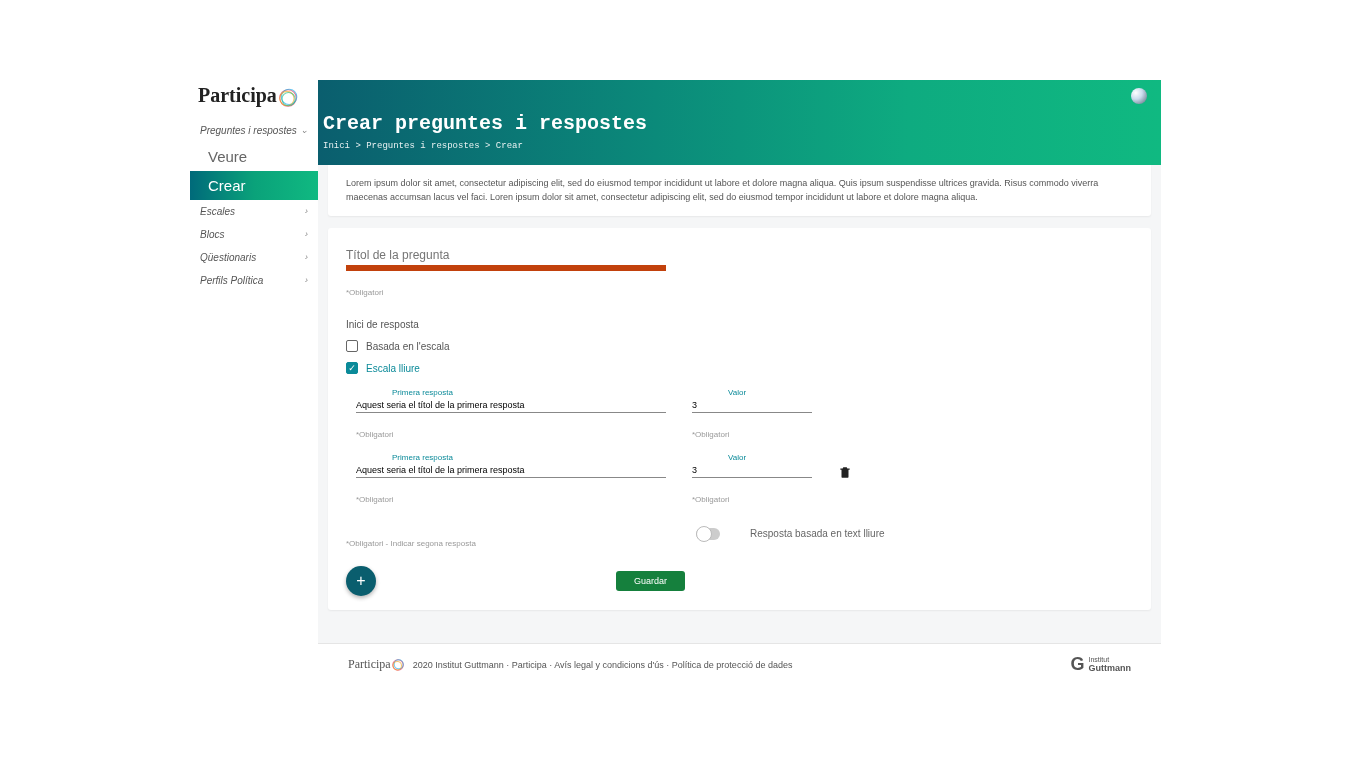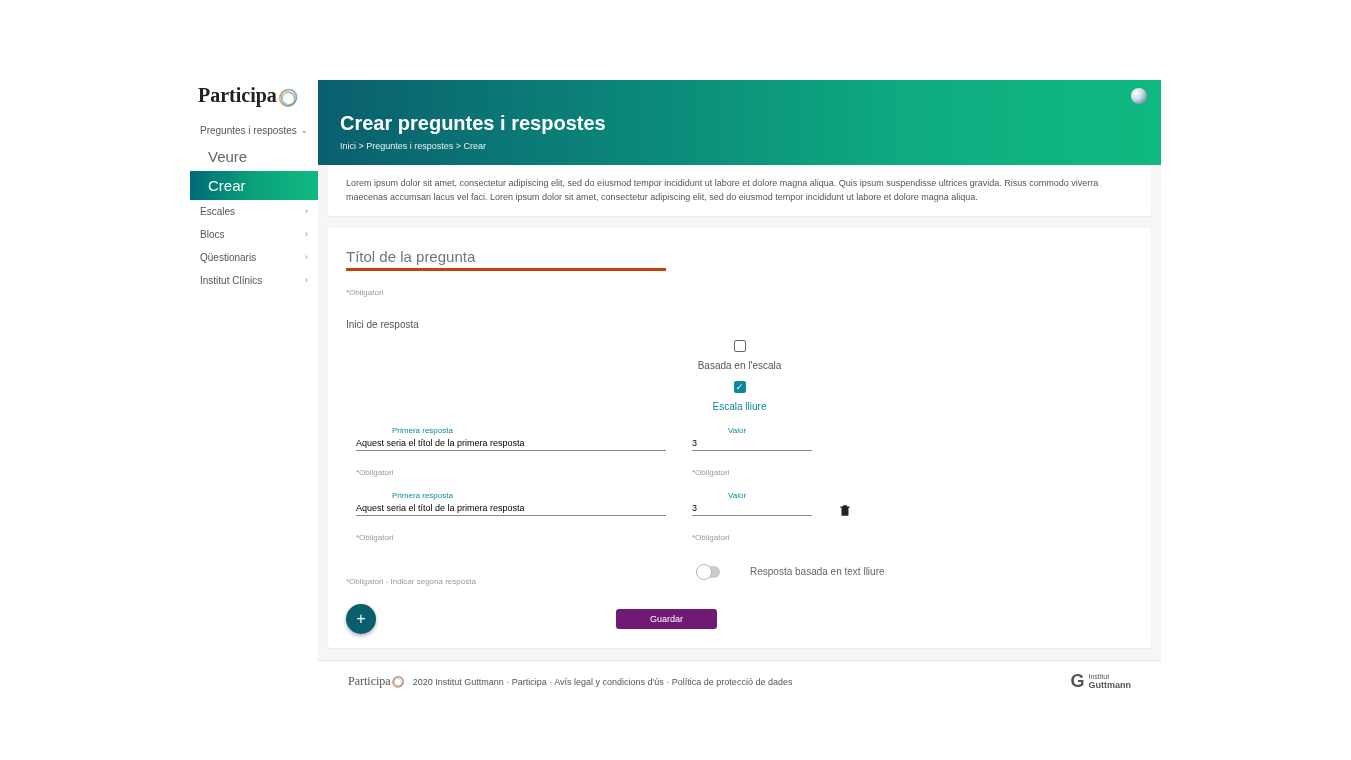--- a/index.html
+++ b/index.html
@@ -46,20 +46,21 @@
   .nav {
     font-size: 10px;
   }
   .nav-item {
     display: flex;
     justify-content: space-between;
     align-items: center;
     padding: 6px 10px;
     color: #555;
     cursor: pointer;
+    font-style: italic;
   }
   .nav-item .caret { font-size: 9px; color: #888; }
   .nav-item.expanded .caret { transform: rotate(0deg); }
   .nav-sub {
     padding: 6px 10px 6px 18px;
     font-size: 15px;
     color: #666;
     cursor: pointer;
   }
   .nav-sub.active {
@@ -69,22 +70,23 @@
   
   .main {
     flex: 1;
     background: #f5f6f7;
     display: flex;
     flex-direction: column;
   }
   .header {
     background: linear-gradient(90deg,#0a5e6e 0%, #0b8a7a 40%, #0eab80 70%, #10b981 100%);
     color: #fff;
-    padding: 32px 20px 14px 22px;
+    padding: 32px 20px 14px 5px;
     position: relative;
+    font-family: Liberation Mono, monospace;
   }
   .title {
     font-size: 20px;
     font-weight: 700;
     margin-bottom: 6px;
   }
   .breadcrumb {
     font-size: 9px;
     opacity: .9;
   }
@@ -109,22 +111,22 @@
     font-size: 9px;
     color: #555;
   }
   .card.first { margin-top: 0; border-radius: 0 0 3px 3px; padding: 12px 18px; line-height: 1.5; }
   .field {
     margin-bottom: 22px;
   }
   .mat-input {
     width: 320px;
     border: none;
-    border-bottom: 3px solid #c2410c;
-    font-size: 15px;
+    border-bottom: 6px solid #c2410c;
+    font-size: 12px;
     padding: 6px 0 3px 0;
     outline: none;
     color: #333;
   }
   .mat-helper {
     font-size: 8px;
     color: #999;
     margin-top: 17px;
   }
   .section-label {
@@ -132,21 +134,20 @@
     color: #555;
     margin-bottom: 10px;
   }
   .check-row {
     display: flex;
     align-items: center;
     gap: 8px;
     margin-bottom: 10px;
     font-size: 10px;
     cursor: pointer;
-    flex-direction: column;
   }
   .cbx {
     width: 12px; height: 12px;
     border: 1.5px solid #666;
     border-radius: 2px;
     display: inline-flex;
     align-items: center;
     justify-content: center;
   }
   .cbx.checked {
@@ -227,24 +228,24 @@
     background: #0a5e6e;
     color: #fff;
     display: flex;
     align-items: center;
     justify-content: center;
     font-size: 16px;
     cursor: pointer;
     box-shadow: 0 2px 4px rgba(0,0,0,.3);
   }
   .btn-primary {
-    background: #701a75;
+    background: #15803d;
     color: #fff;
     font-size: 9px;
-    padding: 5px 34px;
+    padding: 5px 18px;
     border-radius: 3px;
     border: none;
     cursor: pointer;
   }
   
   .footer {
     background: #fff;
     border-top: 1px solid #e5e5e5;
     padding: 10px 30px;
     display: flex;
@@ -293,21 +294,21 @@
       </div>
       <div class="nav-item">
         <span>Blocs</span>
         <span class="caret">›</span>
       </div>
       <div class="nav-item">
         <span>Qüestionaris</span>
         <span class="caret">›</span>
       </div>
       <div class="nav-item">
-        <span>Institut Clínics</span>
+        <span>Perfils Política</span>
         <span class="caret">›</span>
       </div>
     </nav>
   </aside>
 
   <div class="main">
     <div class="header">
       <div class="avatar"></div>
       <h1 class="title">Crear preguntes i respostes</h1>
       <div class="breadcrumb">Inici &gt; Preguntes i respostes &gt; Crear</div>

